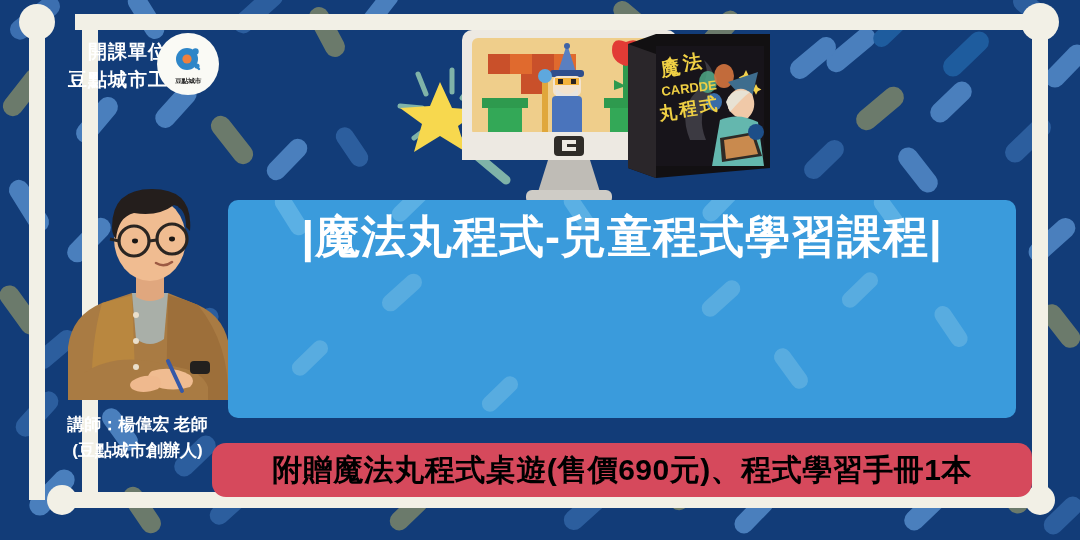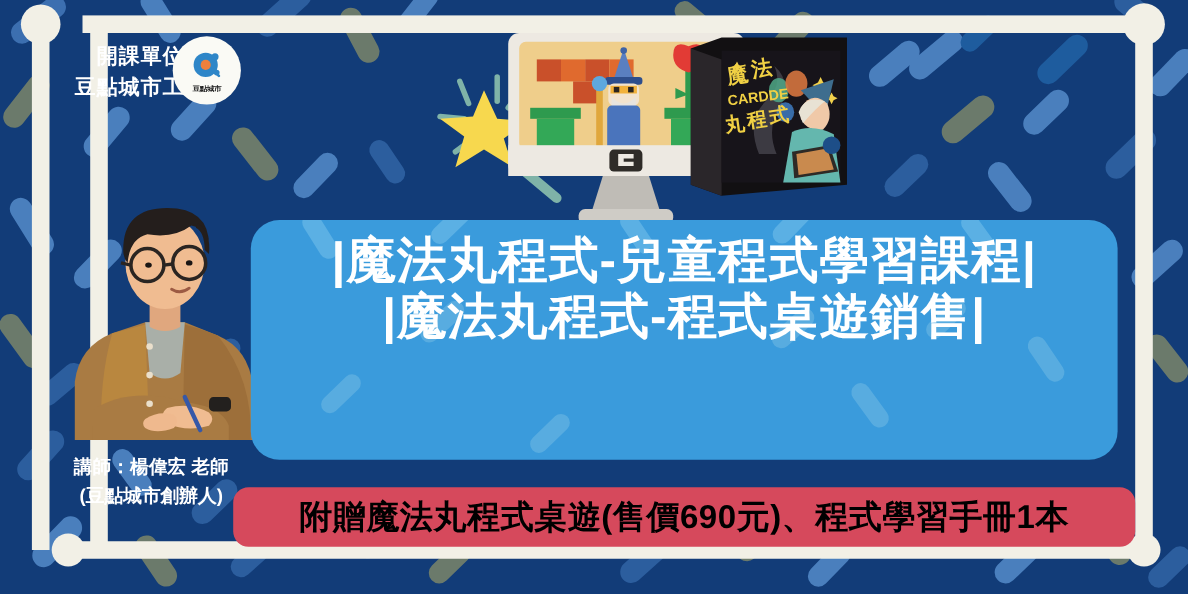--- a/index.html
+++ b/index.html
@@ -37,21 +37,21 @@
     position:absolute;left:30px;top:412px;width:215px;text-align:center;
     color:#ffffff;font-weight:bold;font-size:17px;line-height:1.5;white-space:nowrap;
   }
 
   
   .illus{position:absolute;left:390px;top:20px;width:400px;height:190px;}
 
   
   .panel{
     position:absolute;left:228px;top:200px;width:788px;height:218px;
-    background:#3A9BDC;border-radius:26px;
+    background:#3A9BDC;border-radius:10px;
     display:flex;flex-direction:column;align-items:center;justify-content:flex-start;
     padding-top:8px;box-sizing:border-box;overflow:hidden;
   }
   .panel-confetti{position:absolute;inset:0;}
   .title-row{
     position:relative;z-index:2;color:#ffffff;font-weight:bold;
     white-space:nowrap;letter-spacing:1px;
   }
   .title-1{font-size:45px;line-height:1.18;margin-top:2px;}
   .title-2{font-size:45px;line-height:1.18;margin-top:-2px;}
@@ -310,20 +310,19 @@
       <div class="cap" style="left:150px;top:84px;  width:48px;height:17px;background:#58ACE0;transform:rotate(-42deg);"></div>
       <div class="cap" style="left:470px;top:90px;  width:46px;height:17px;background:#58ACE0;transform:rotate(-42deg);"></div>
       <div class="cap" style="left:610px;top:82px;  width:44px;height:16px;background:#58ACE0;transform:rotate(-44deg);"></div>
       <div class="cap" style="left:700px;top:118px; width:46px;height:17px;background:#58ACE0;transform:rotate(56deg);"></div>
       <div class="cap" style="left:60px; top:150px; width:44px;height:16px;background:#58ACE0;transform:rotate(-44deg);"></div>
       <div class="cap" style="left:540px;top:160px; width:46px;height:17px;background:#58ACE0;transform:rotate(54deg);"></div>
       <div class="cap" style="left:250px;top:186px; width:44px;height:16px;background:#58ACE0;transform:rotate(-44deg);"></div>
     </div>
 
     <div class="title-row title-1">|魔法丸程式-兒童程式學習課程|</div>
-    <div class="title-row title-2">|魔法丸程式-程式桌遊銷售|</div>
   </div>
 
   <div class="redbar">
     <div class="redbar-text">附贈魔法丸程式桌遊(售價690元)、程式學習手冊1本</div>
   </div>
 
 </div>
 
 </body></html>

